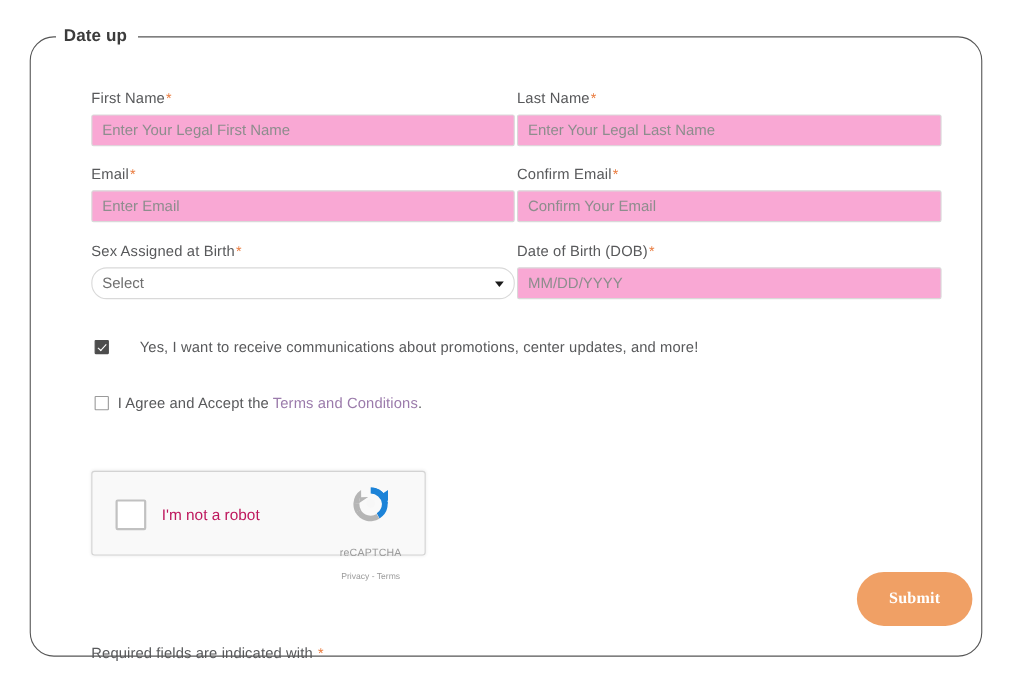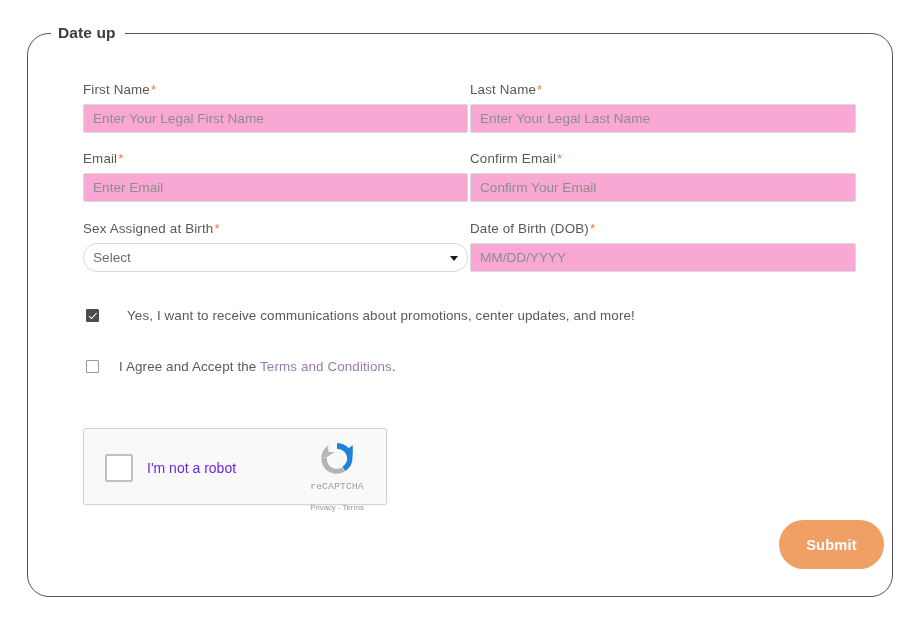--- a/index.html
+++ b/index.html
@@ -183,37 +183,37 @@
     background: #ffffff;
     border: 2px solid #c1c1c1;
     border-radius: 2px;
     cursor: pointer;
   }
   .rc-text {
     position: absolute;
     left: 63px;
     top: 31px;
     font-size: 14px;
-    color: #6d28d9;
+    color: #be185d;
     font-family: "Liberation Sans", sans-serif;
   }
   .rc-logo-wrap {
     position: absolute;
     right: 12px;
     top: 9px;
     width: 74px;
     text-align: center;
   }
   .rc-logo-svg { display: block; margin: 0 auto; }
   .rc-brand {
     font-size: 9.6px;
     color: #9a9a9a;
     letter-spacing: 0.2px;
-    margin-top: 1px;
-    font-family: Liberation Mono, monospace;
+    margin-top: 17px;
+    font-family: Liberation Sans, sans-serif;
   }
   .rc-legal {
     font-size: 7.8px;
     color: #9a9a9a;
     margin-top: 11px;
     font-family: "Liberation Sans", sans-serif;
   }
 
   
   .submit-btn {
@@ -221,21 +221,21 @@
     left: 751px;
     top: 478px;
     width: 105px;
     height: 49px;
     background: #f0a065;
     border: none;
     border-radius: 25px;
     color: #ffffff;
     font-size: 14.6px;
     font-weight: bold;
-    font-family: Liberation Sans, sans-serif;
+    font-family: Liberation Serif, serif;
     letter-spacing: 0.2px;
     cursor: pointer;
   }
 
   
   .footer-note {
     position: absolute;
     left: 55px;
     top: 544px;
     font-size: 13.4px;
@@ -284,21 +284,21 @@
       <input class="text-input" type="text" placeholder="MM/DD/YYYY" style="">
     </div>
 
     <div class="check-row" style="left:58px; top:266px; width:760px;">
       <span class="cb checked"></span>
       <span class="check-label" style="margin-left:28px;">Yes, I want to receive communications about promotions, center updates, and more!</span>
     </div>
 
     <div class="check-row" style="left:58px; top:317px; width:760px;">
       <span class="cb unchecked"></span>
-      <span class="check-label" style="margin-left:20px;text-align:center;"><span>I Agree and Accept the </span><a class="tc-link">Terms and Conditions</a><span>.</span></span>
+      <span class="check-label" style="margin-left:8px;text-align:center;"><span>I Agree and Accept the </span><a class="tc-link">Terms and Conditions</a><span>.</span></span>
     </div>
 
     <div class="recaptcha">
       <div class="rc-checkbox"></div>
       <div class="rc-text">I'm not a robot</div>
       <div class="rc-logo-wrap">
         <svg class="rc-logo-svg" width="42" height="42" viewBox="0 0 48 48">
           <path d="M24 6 a18 18 0 0 1 15.6 9 l-7.4 0 l9.8 -6.6 l0 11.6 l-9.5 -5.4 z" fill="#1c83d8"></path>
           <path d="M24 6 a18 18 0 0 1 17.9 16.5 l-6.2 0 A11.8 11.8 0 0 0 24 12.2 z" fill="#1c83d8"></path>
           <path d="M41.5 21 a18 18 0 0 1 -8.3 17 l-2.9 -5.4 A11.8 11.8 0 0 0 35.6 21.5 z" fill="#1c83d8"></path>
@@ -307,15 +307,16 @@
           <path d="M6.1 22 A18 18 0 0 1 14 8.6 l0.1 7.5 l7.3 -0.2 l-9.3 6 l-0.1 -5.6 A11.8 11.8 0 0 0 12.3 22.2 z" fill="#b5b5b5"></path>
           <circle cx="24" cy="22.5" r="4.6" fill="#f7f7f7"></circle>
         </svg>
         <div class="rc-brand">reCAPTCHA</div>
         <div class="rc-legal">Privacy - Terms</div>
       </div>
     </div>
 
     <button class="submit-btn">Submit</button>
 
+    <div class="footer-note"><span>Required fields are indicated with </span><span class="req-star">*</span></div>
 
   </div>
 </fieldset>
 
 </body></html>

